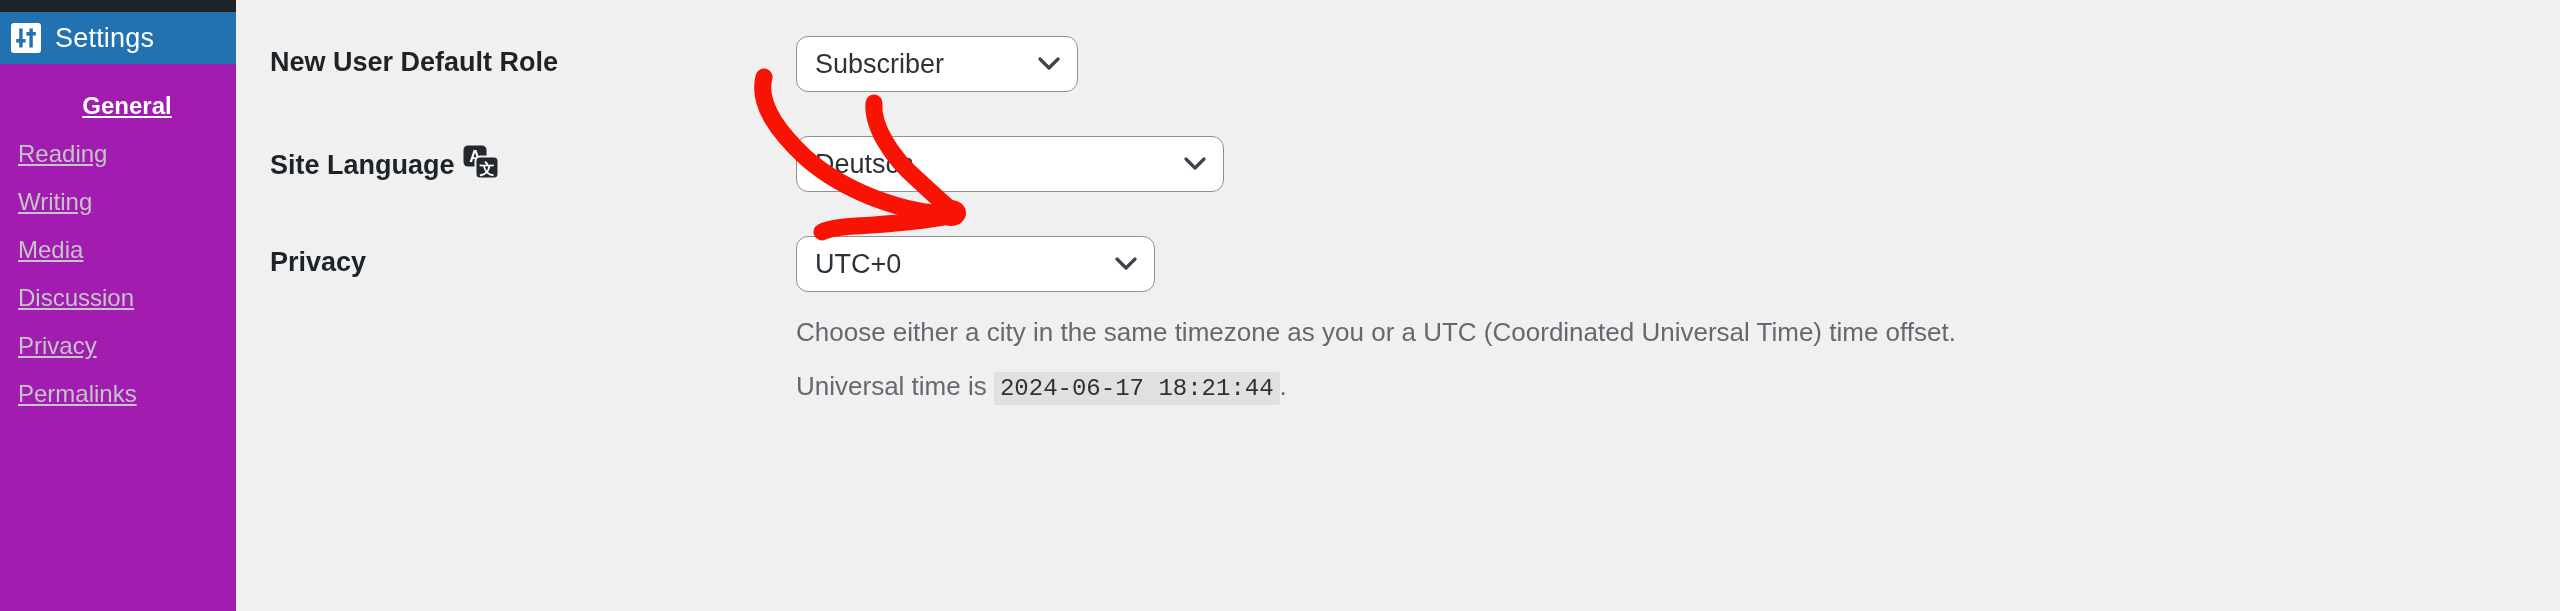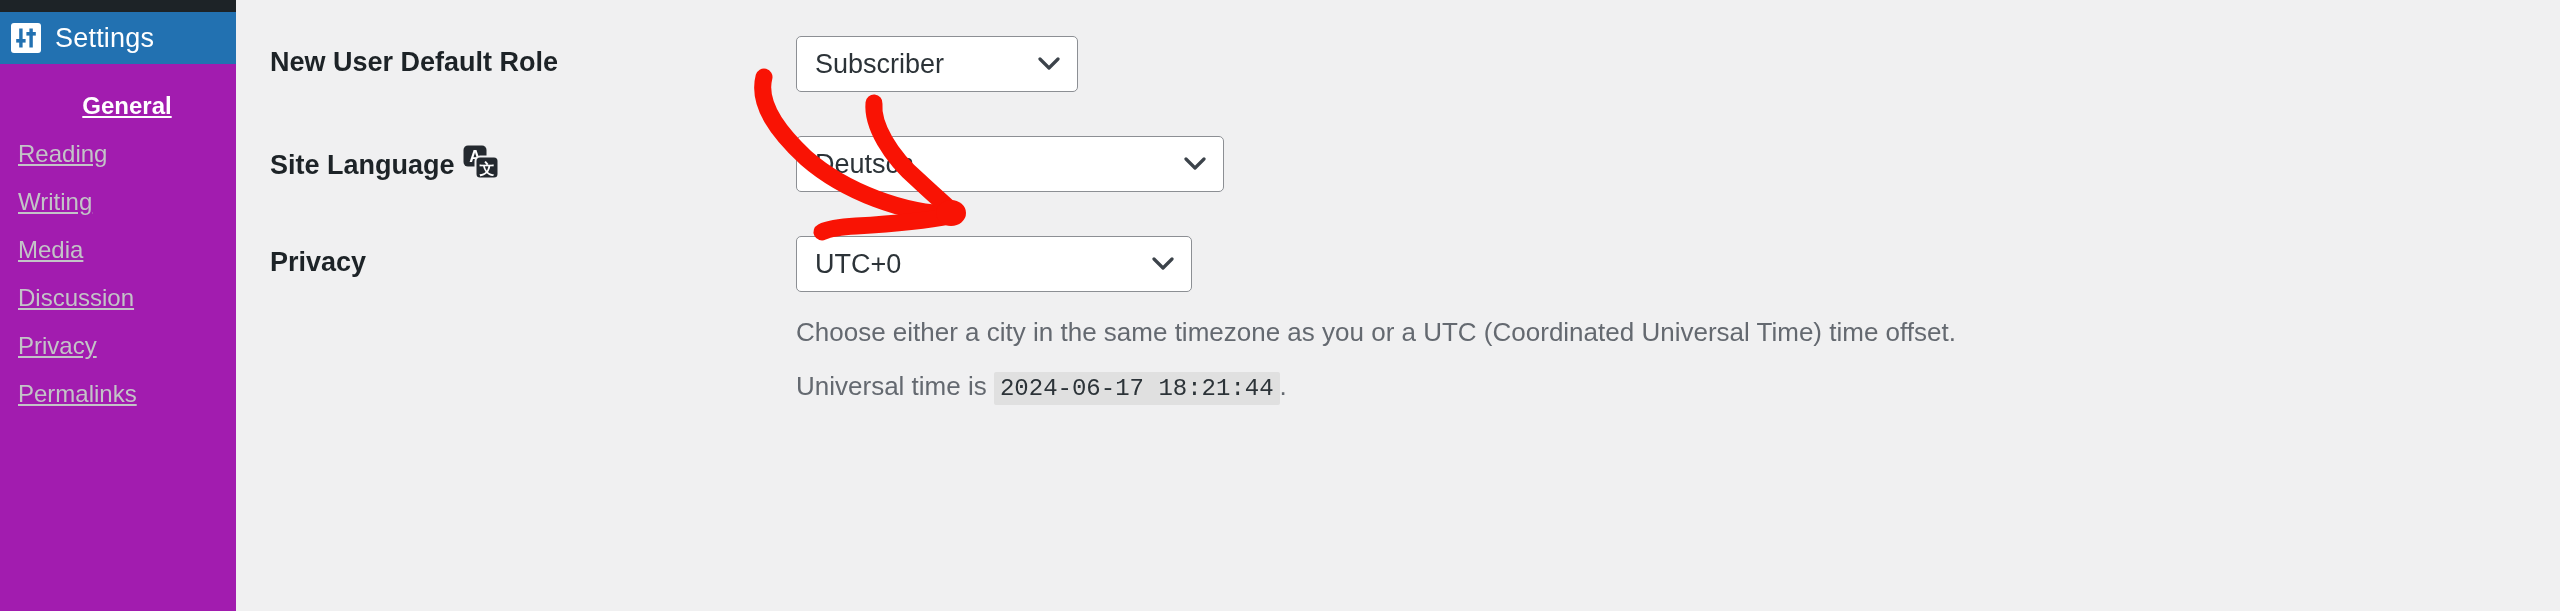--- a/index.html
+++ b/index.html
@@ -130,28 +130,28 @@
     vertical-align: -5px;
     margin-left: 8px;
   }
 
   
   .select-wrap {
     position: relative;
     display: inline-block;
     background: #ffffff;
     border: 1px solid #8c8f94;
-    border-radius: 5px;
+    border-radius: 12px;
     box-shadow: 0 0 0 transparent;
     box-sizing: border-box;
     height: 56px;
   }
   .select-wrap.w-role   { width: 282px; }
   .select-wrap.w-lang   { width: 428px; }
-  .select-wrap.w-tz     { width: 396px; }
+  .select-wrap.w-tz     { width: 359px; }
   .select-value {
     position: absolute;
     left: 18px;
     top: 50%;
     transform: translateY(-50%);
     font-size: 27px;
     color: #2c3338;
     line-height: 1;
     white-space: nowrap;
   }

